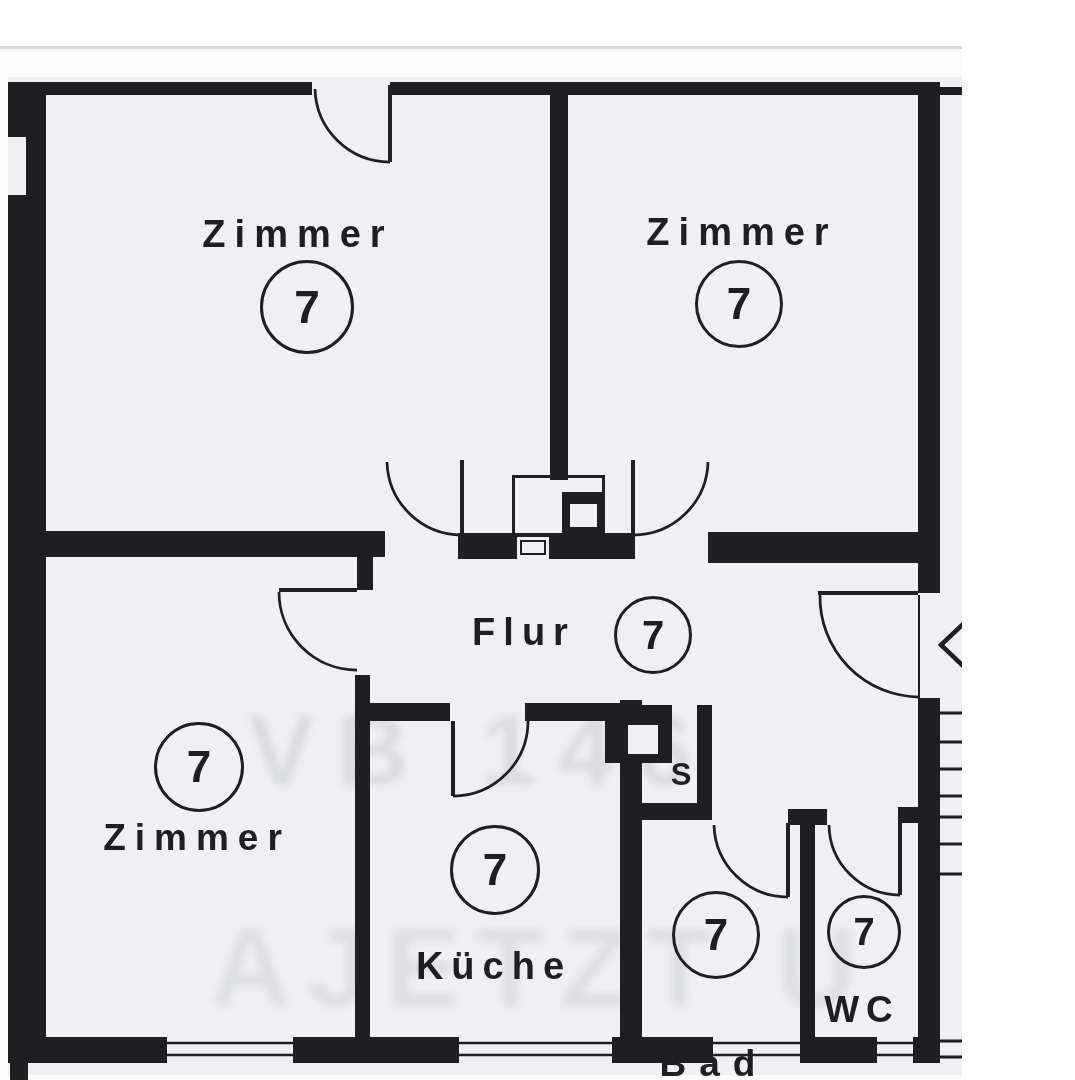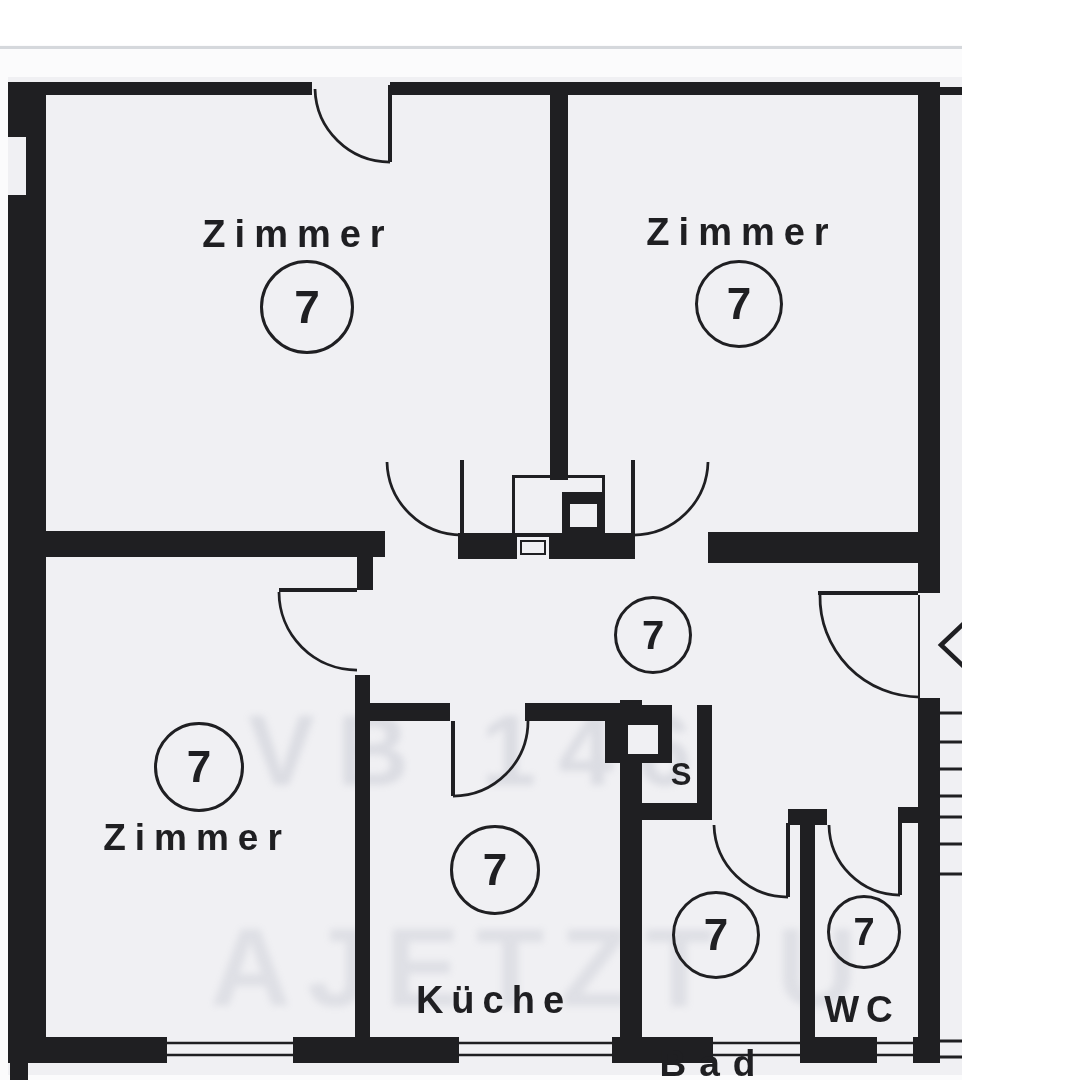--- a/index.html
+++ b/index.html
@@ -152,33 +152,34 @@
   <div class="room-label" style="left:298px;top:168px;font-size:38px;letter-spacing:9px;">Zimmer</div>
   <div class="unit-circle" style="left:260px;top:215px;width:94px;height:94px;font-size:46px;">
     <span>7</span>
   </div>
 
   <div class="room-label" style="left:742px;top:166px;font-size:38px;letter-spacing:9px;">Zimmer</div>
   <div class="unit-circle" style="left:695px;top:215px;width:88px;height:88px;font-size:44px;">
     <span>7</span>
   </div>
 
+  <div class="room-label" style="left:524px;top:566px;font-size:38px;letter-spacing:8px;">Flur</div>
   <div class="unit-circle" style="left:614px;top:551px;width:78px;height:78px;font-size:40px;">
     <span>7</span>
   </div>
 
   <div class="unit-circle" style="left:154px;top:677px;width:90px;height:90px;font-size:44px;">
     <span>7</span>
   </div>
   <div class="room-label" style="left:197px;top:772px;font-size:37px;letter-spacing:9px;">Zimmer</div>
 
   <div class="unit-circle" style="left:450px;top:780px;width:90px;height:90px;font-size:44px;">
     <span>7</span>
   </div>
-  <div class="room-label" style="left:494px;top:934px;font-size:38px;letter-spacing:8px;">Küche</div>
+  <div class="room-label" style="left:494px;top:900px;font-size:38px;letter-spacing:8px;">Küche</div>
 
   <div class="unit-circle" style="left:672px;top:846px;width:88px;height:88px;font-size:44px;">
     <span>7</span>
   </div>
   <div class="room-label" style="left:714px;top:998px;font-size:37px;letter-spacing:13px;">Bad</div>
 
   <div class="unit-circle" style="left:827px;top:850px;width:74px;height:74px;font-size:38px;">
     <span>7</span>
   </div>
   <div class="room-label" style="left:862px;top:944px;font-size:37px;letter-spacing:7px;">WC</div>

